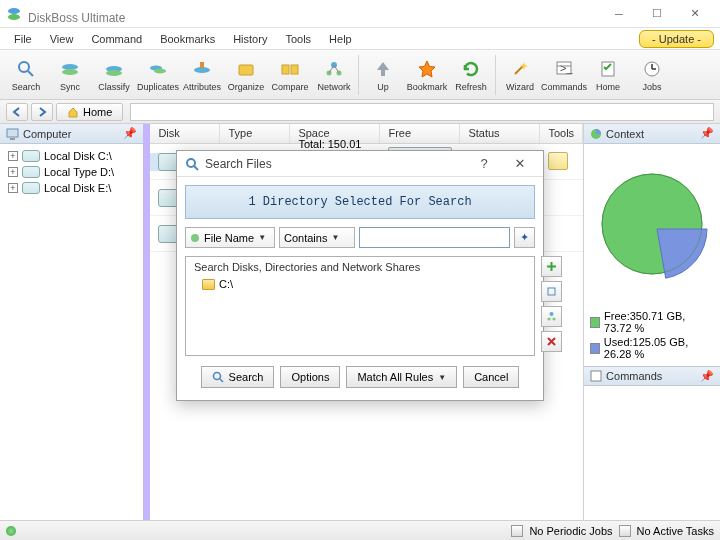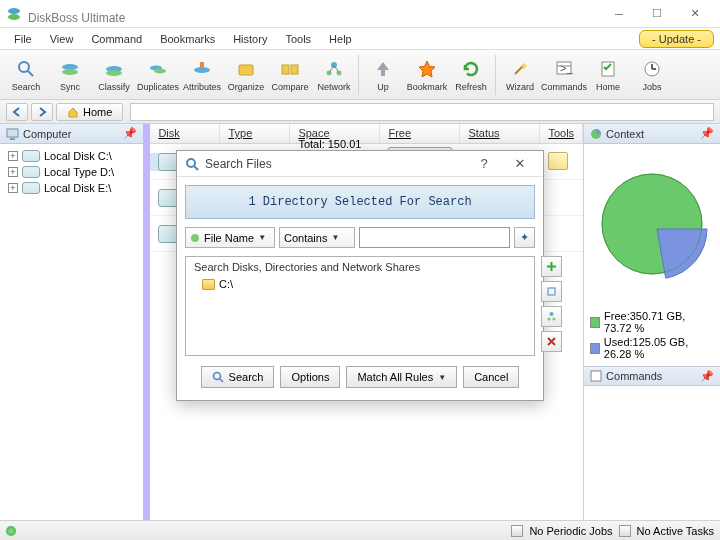--- a/index.html
+++ b/index.html
@@ -27,21 +27,21 @@
 
 .main { display: flex; height: calc(540px - 28px - 22px - 50px - 24px - 20px); }
 .leftpanel { width: 160px; border-right: 7px solid #c4b5fd; display: flex; flex-direction: column; }
 .panelhdr { height: 20px; background: linear-gradient(#e9f0f8,#d8e4f0); border-bottom: 1px solid #c0cad6; display: flex; align-items: center; padding: 0 6px; gap: 4px; color: #333; }
 .panelhdr .pin { margin-left: auto; cursor: pointer; }
 .tree { padding: 4px; background: #fff; flex: 1; }
 .tree-item { display: flex; align-items: center; gap: 4px; padding: 2px 4px; cursor: pointer; }
 .tree-item .exp { width: 10px; height: 10px; border: 1px solid #888; display: flex; align-items: center; justify-content: center; font-size: 9px; color: #555; line-height: 1; }
 
 .center { flex: 1; display: flex; flex-direction: column; background: #fff; }
-.colhdr { height: 20px; display: flex; border-bottom: 1px solid #d8d8d8; background: linear-gradient(#fdfdfd,#efefef); text-decoration: underline; }
+.colhdr { height: 20px; display: flex; border-bottom: 1px solid #d8d8d8; background: linear-gradient(#fdfdfd,#efefef); }
 .colhdr div { padding: 3px 8px; border-right: 1px solid #e0e0e0; color: #333; }
 .disklist { flex: 1; position: relative; }
 .diskrow { display: flex; align-items: center; height: 36px; border-bottom: 1px solid #f0f0f0; }
 .diskrow .cell { padding: 0 8px; }
 .diskrow .cell.sel { background: #d6e5f5; }
 .diskic { width:28px; height:18px; border:1px solid #8aa; border-radius:3px; background: linear-gradient(#e5f3f6,#cfe8ec);} 
 .freebtn { display:inline-block; padding:2px 6px; border:1px solid #9aa; background:linear-gradient(#f0f5f9,#dbe6ef); border-radius:2px; font-family: "Courier New", monospace; }
 .greenar { color:#2a9a2a; font-weight:bold;}
 .toolic { width:20px;height:18px;border:1px solid #c8b060;background:linear-gradient(#fff6c8,#f7e48d);border-radius:2px; display:inline-block;}
 

